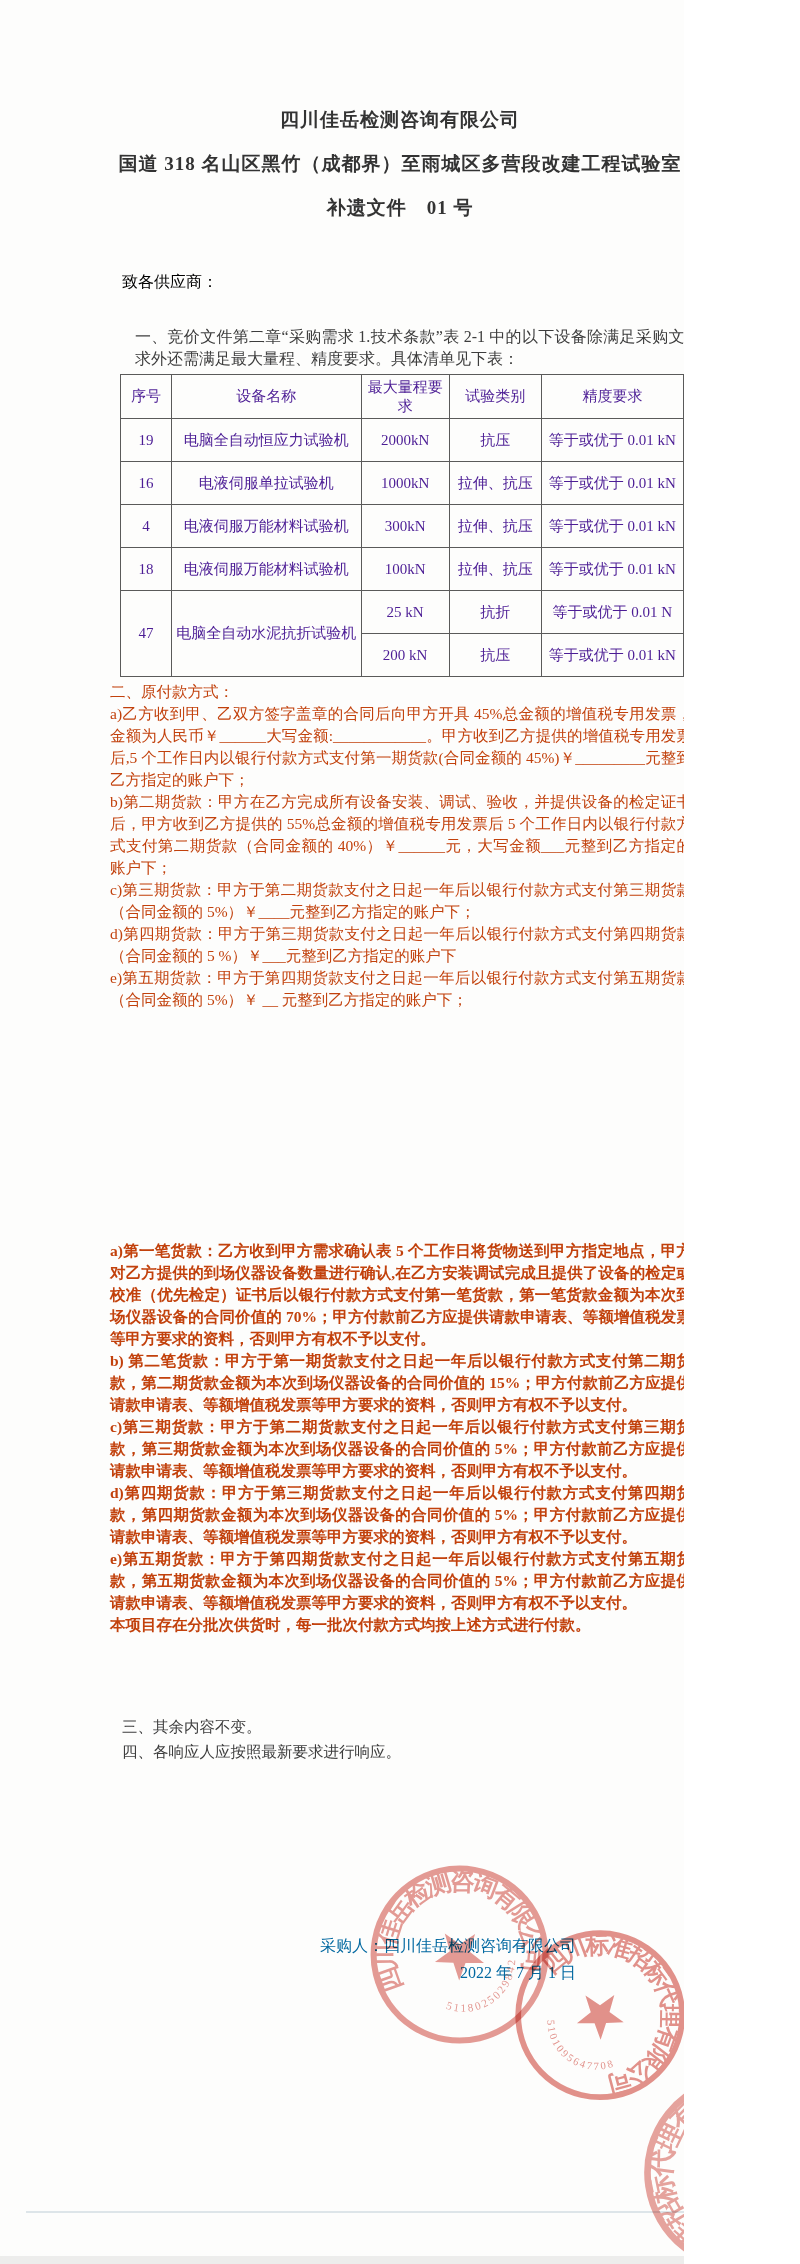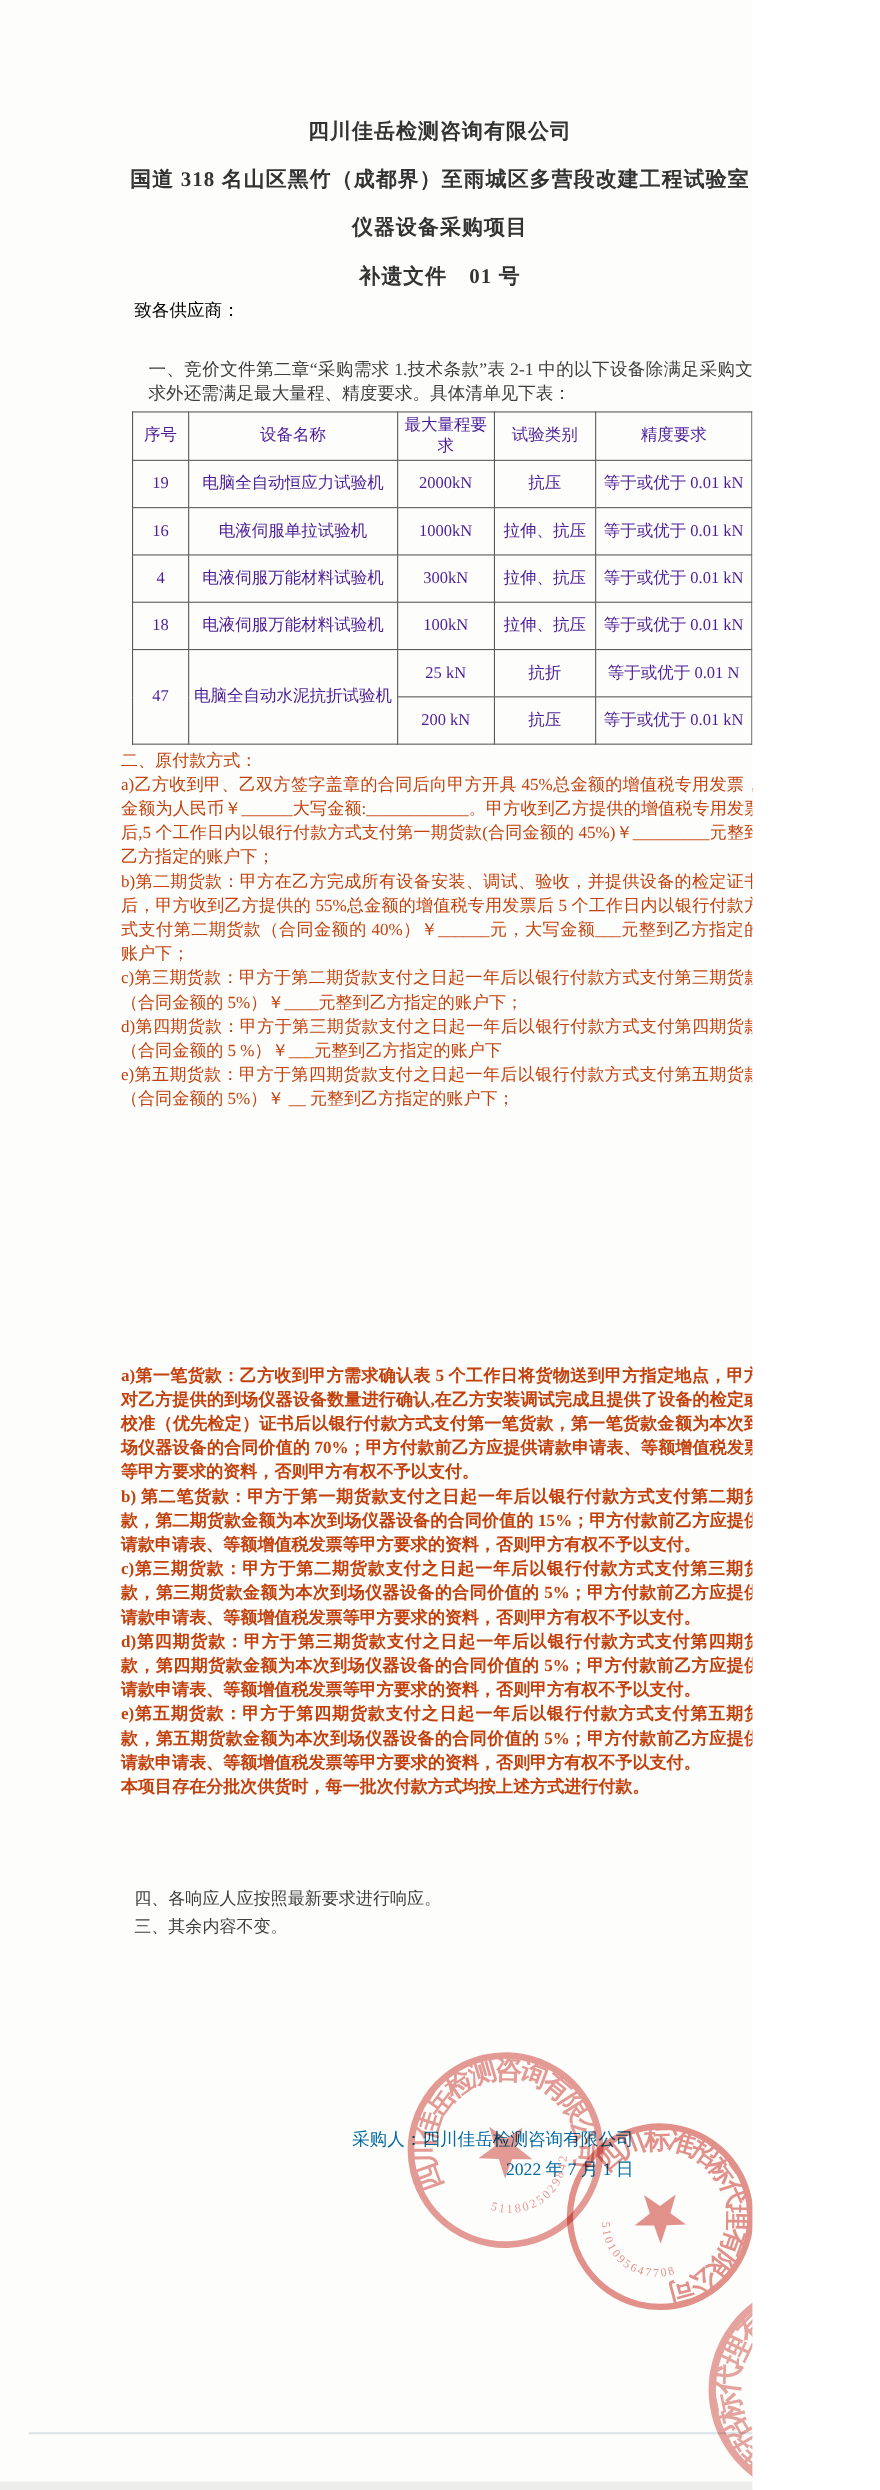--- a/index.html
+++ b/index.html
@@ -42,21 +42,20 @@
   .stamp-layer text{font-family:"Liberation Serif","DejaVu Serif",serif;}
 </style>
 </head>
 <body>
 
 <div class="page">
 
   <div class="titles">
     <div class="t">四川佳岳检测咨询有限公司</div>
     <div class="t">国道 318 名山区黑竹（成都界）至雨城区多营段改建工程试验室</div>
-    <div class="t">仪器设备采购项目</div>
     <div class="t">补遗文件　01 号</div>
   </div>
 
   <div class="salutation">致各供应商：</div>
 
   <div class="para-intro">一、竞价文件第二章“采购需求 1.技术条款”表 2-1 中的以下设备除满足采购文件要求外还需满足最大量程、精度要求。具体清单见下表：</div>
 
   <table class="spec-table">
     <colgroup>
       <col style="width:52px">
@@ -128,22 +127,22 @@
   <div class="pay-block pay-new">
     <p>a)第一笔货款：乙方收到甲方需求确认表 5 个工作日将货物送到甲方指定地点，甲方对乙方提供的到场仪器设备数量进行确认,在乙方安装调试完成且提供了设备的检定或校准（优先检定）证书后以银行付款方式支付第一笔货款，第一笔货款金额为本次到场仪器设备的合同价值的 70%；甲方付款前乙方应提供请款申请表、等额增值税发票等甲方要求的资料，否则甲方有权不予以支付。</p>
     <p>b) 第二笔货款：甲方于第一期货款支付之日起一年后以银行付款方式支付第二期货款，第二期货款金额为本次到场仪器设备的合同价值的 15%；甲方付款前乙方应提供请款申请表、等额增值税发票等甲方要求的资料，否则甲方有权不予以支付。</p>
     <p>c)第三期货款：甲方于第二期货款支付之日起一年后以银行付款方式支付第三期货款，第三期货款金额为本次到场仪器设备的合同价值的 5%；甲方付款前乙方应提供请款申请表、等额增值税发票等甲方要求的资料，否则甲方有权不予以支付。</p>
     <p>d)第四期货款：甲方于第三期货款支付之日起一年后以银行付款方式支付第四期货款，第四期货款金额为本次到场仪器设备的合同价值的 5%；甲方付款前乙方应提供请款申请表、等额增值税发票等甲方要求的资料，否则甲方有权不予以支付。</p>
     <p>e)第五期货款：甲方于第四期货款支付之日起一年后以银行付款方式支付第五期货款，第五期货款金额为本次到场仪器设备的合同价值的 5%；甲方付款前乙方应提供请款申请表、等额增值税发票等甲方要求的资料，否则甲方有权不予以支付。</p>
     <p>本项目存在分批次供货时，每一批次付款方式均按上述方式进行付款。</p>
   </div>
 
   <div class="sec34">
+    <p>三、其余内容不变。</p>
     <p>四、各响应人应按照最新要求进行响应。</p>
-    <p>三、其余内容不变。</p>
   </div>
 
   <div class="footer">
     <div>采购人：四川佳岳检测咨询有限公司</div>
     <div>2022 年 7 月 1 日</div>
   </div>
 
   <div class="scan-line"></div>
   <div class="page-bottom-edge"></div>
 

